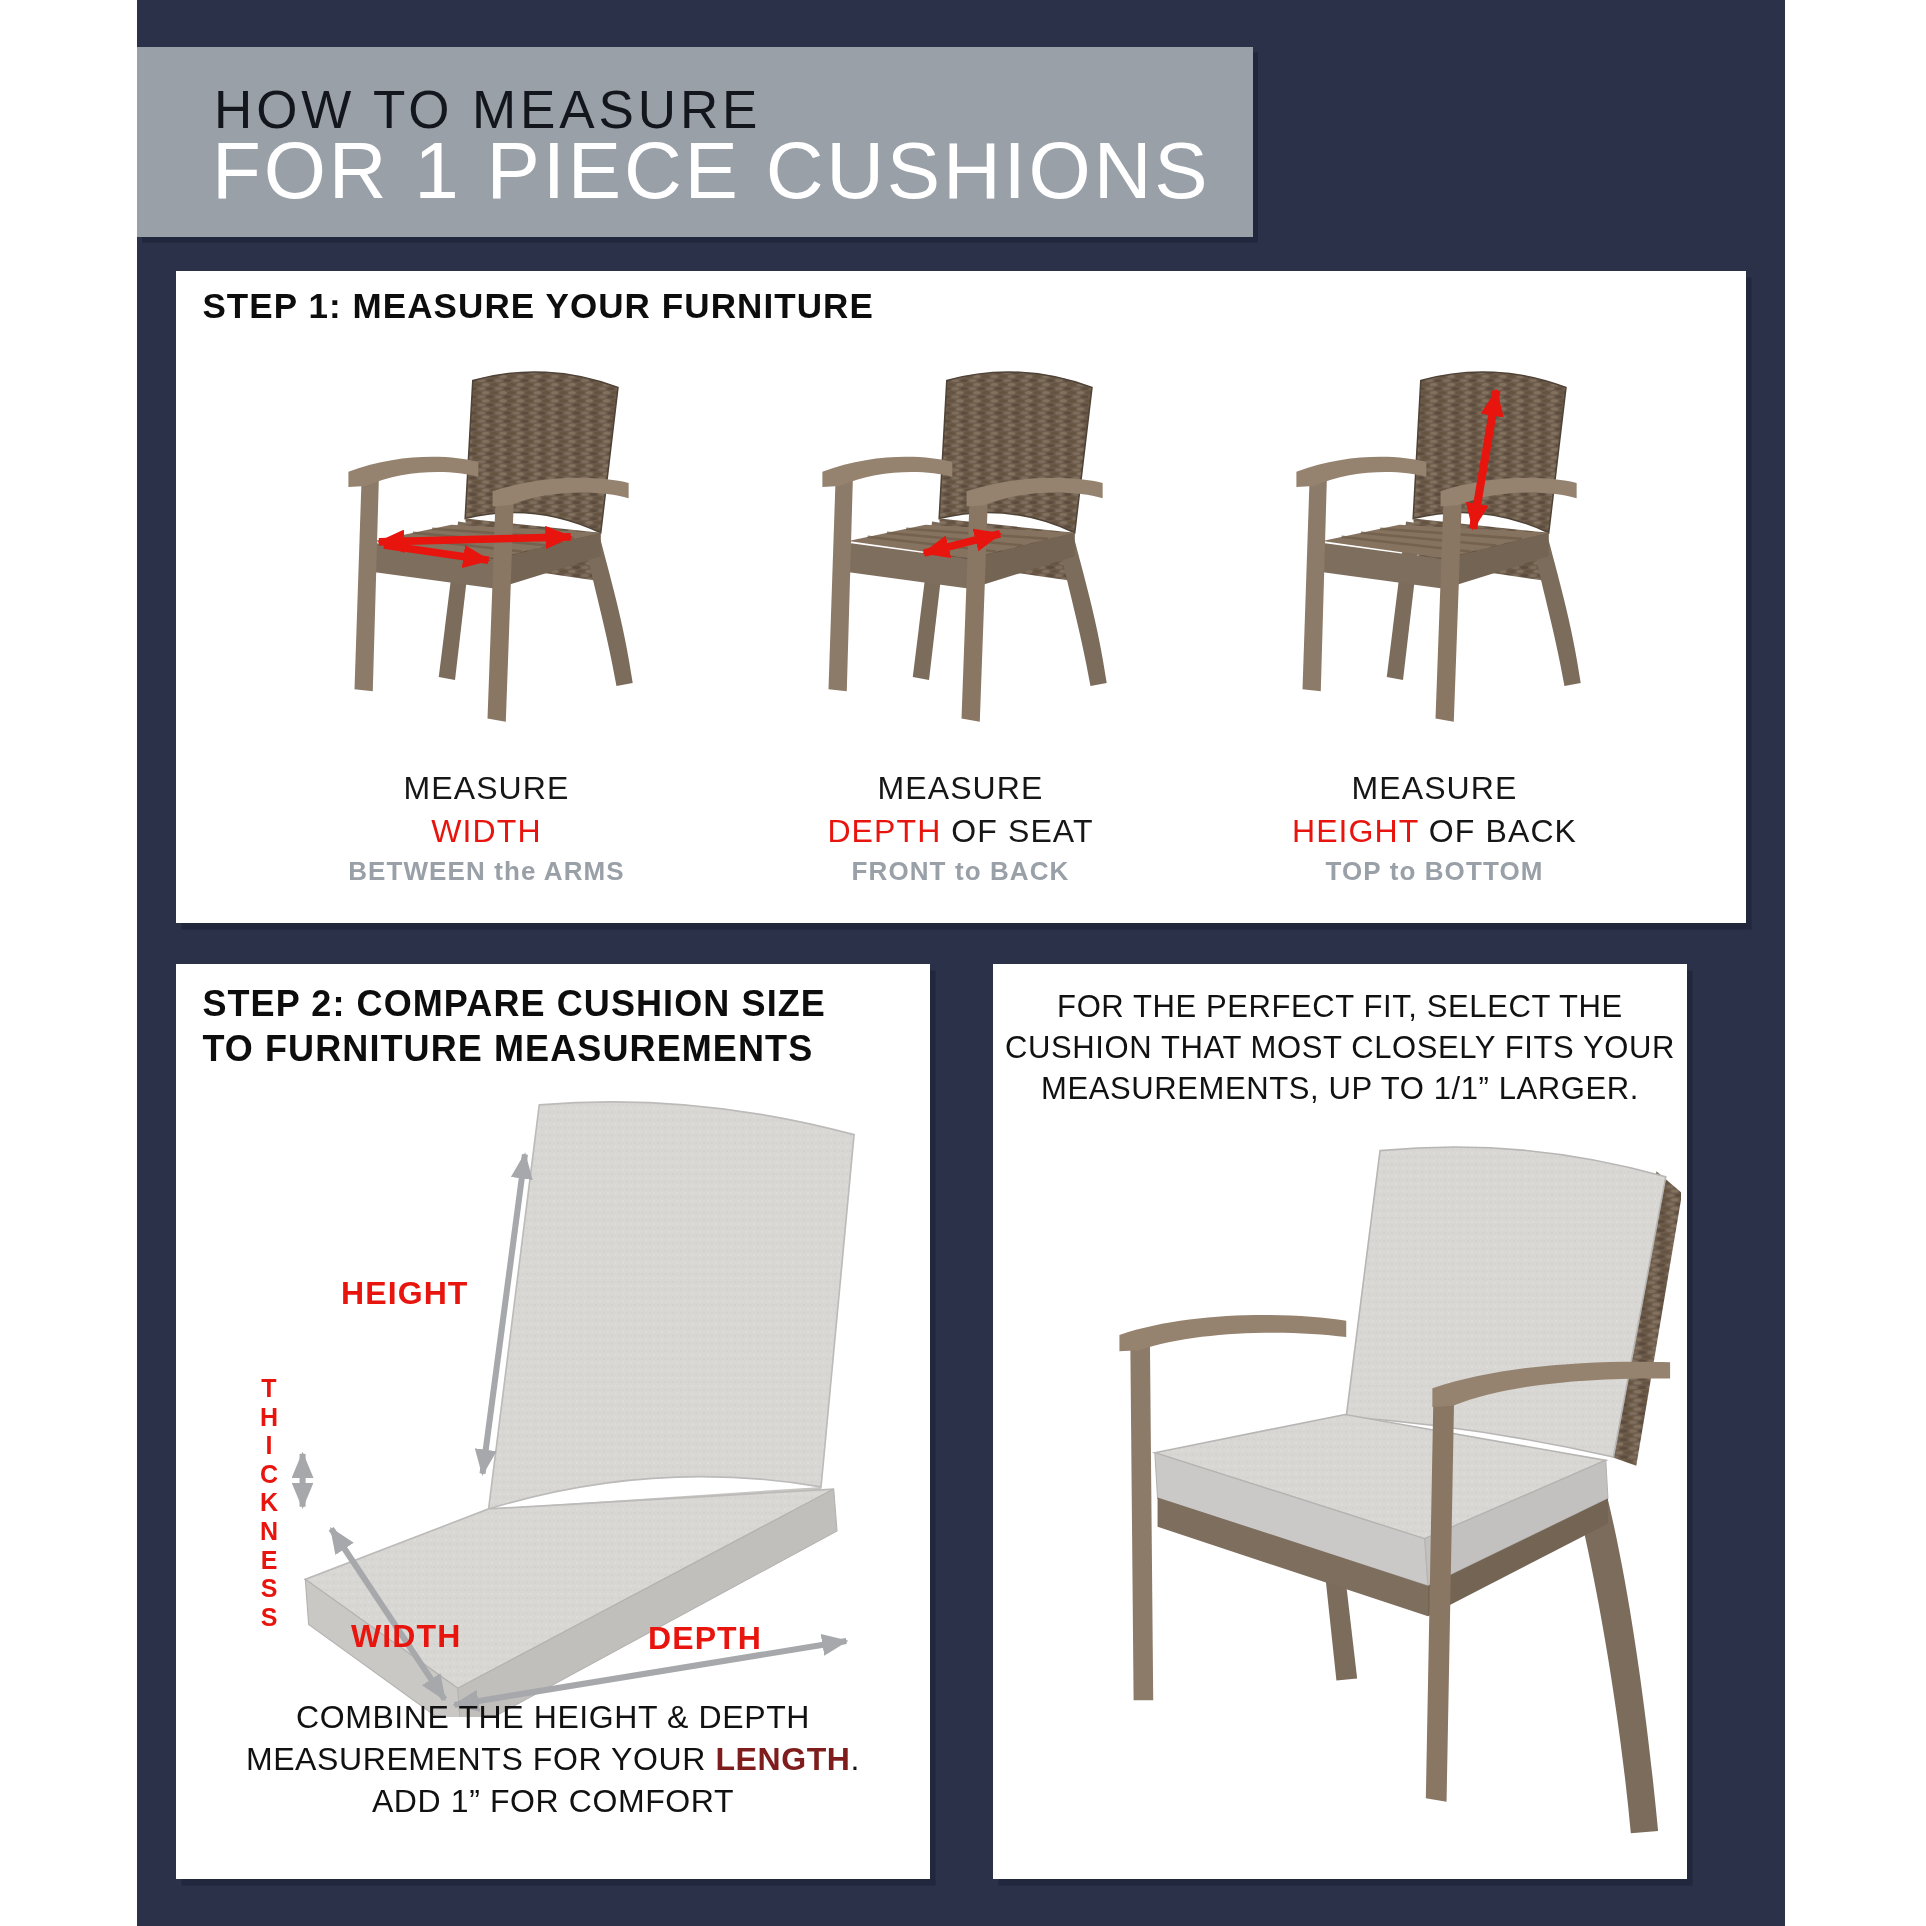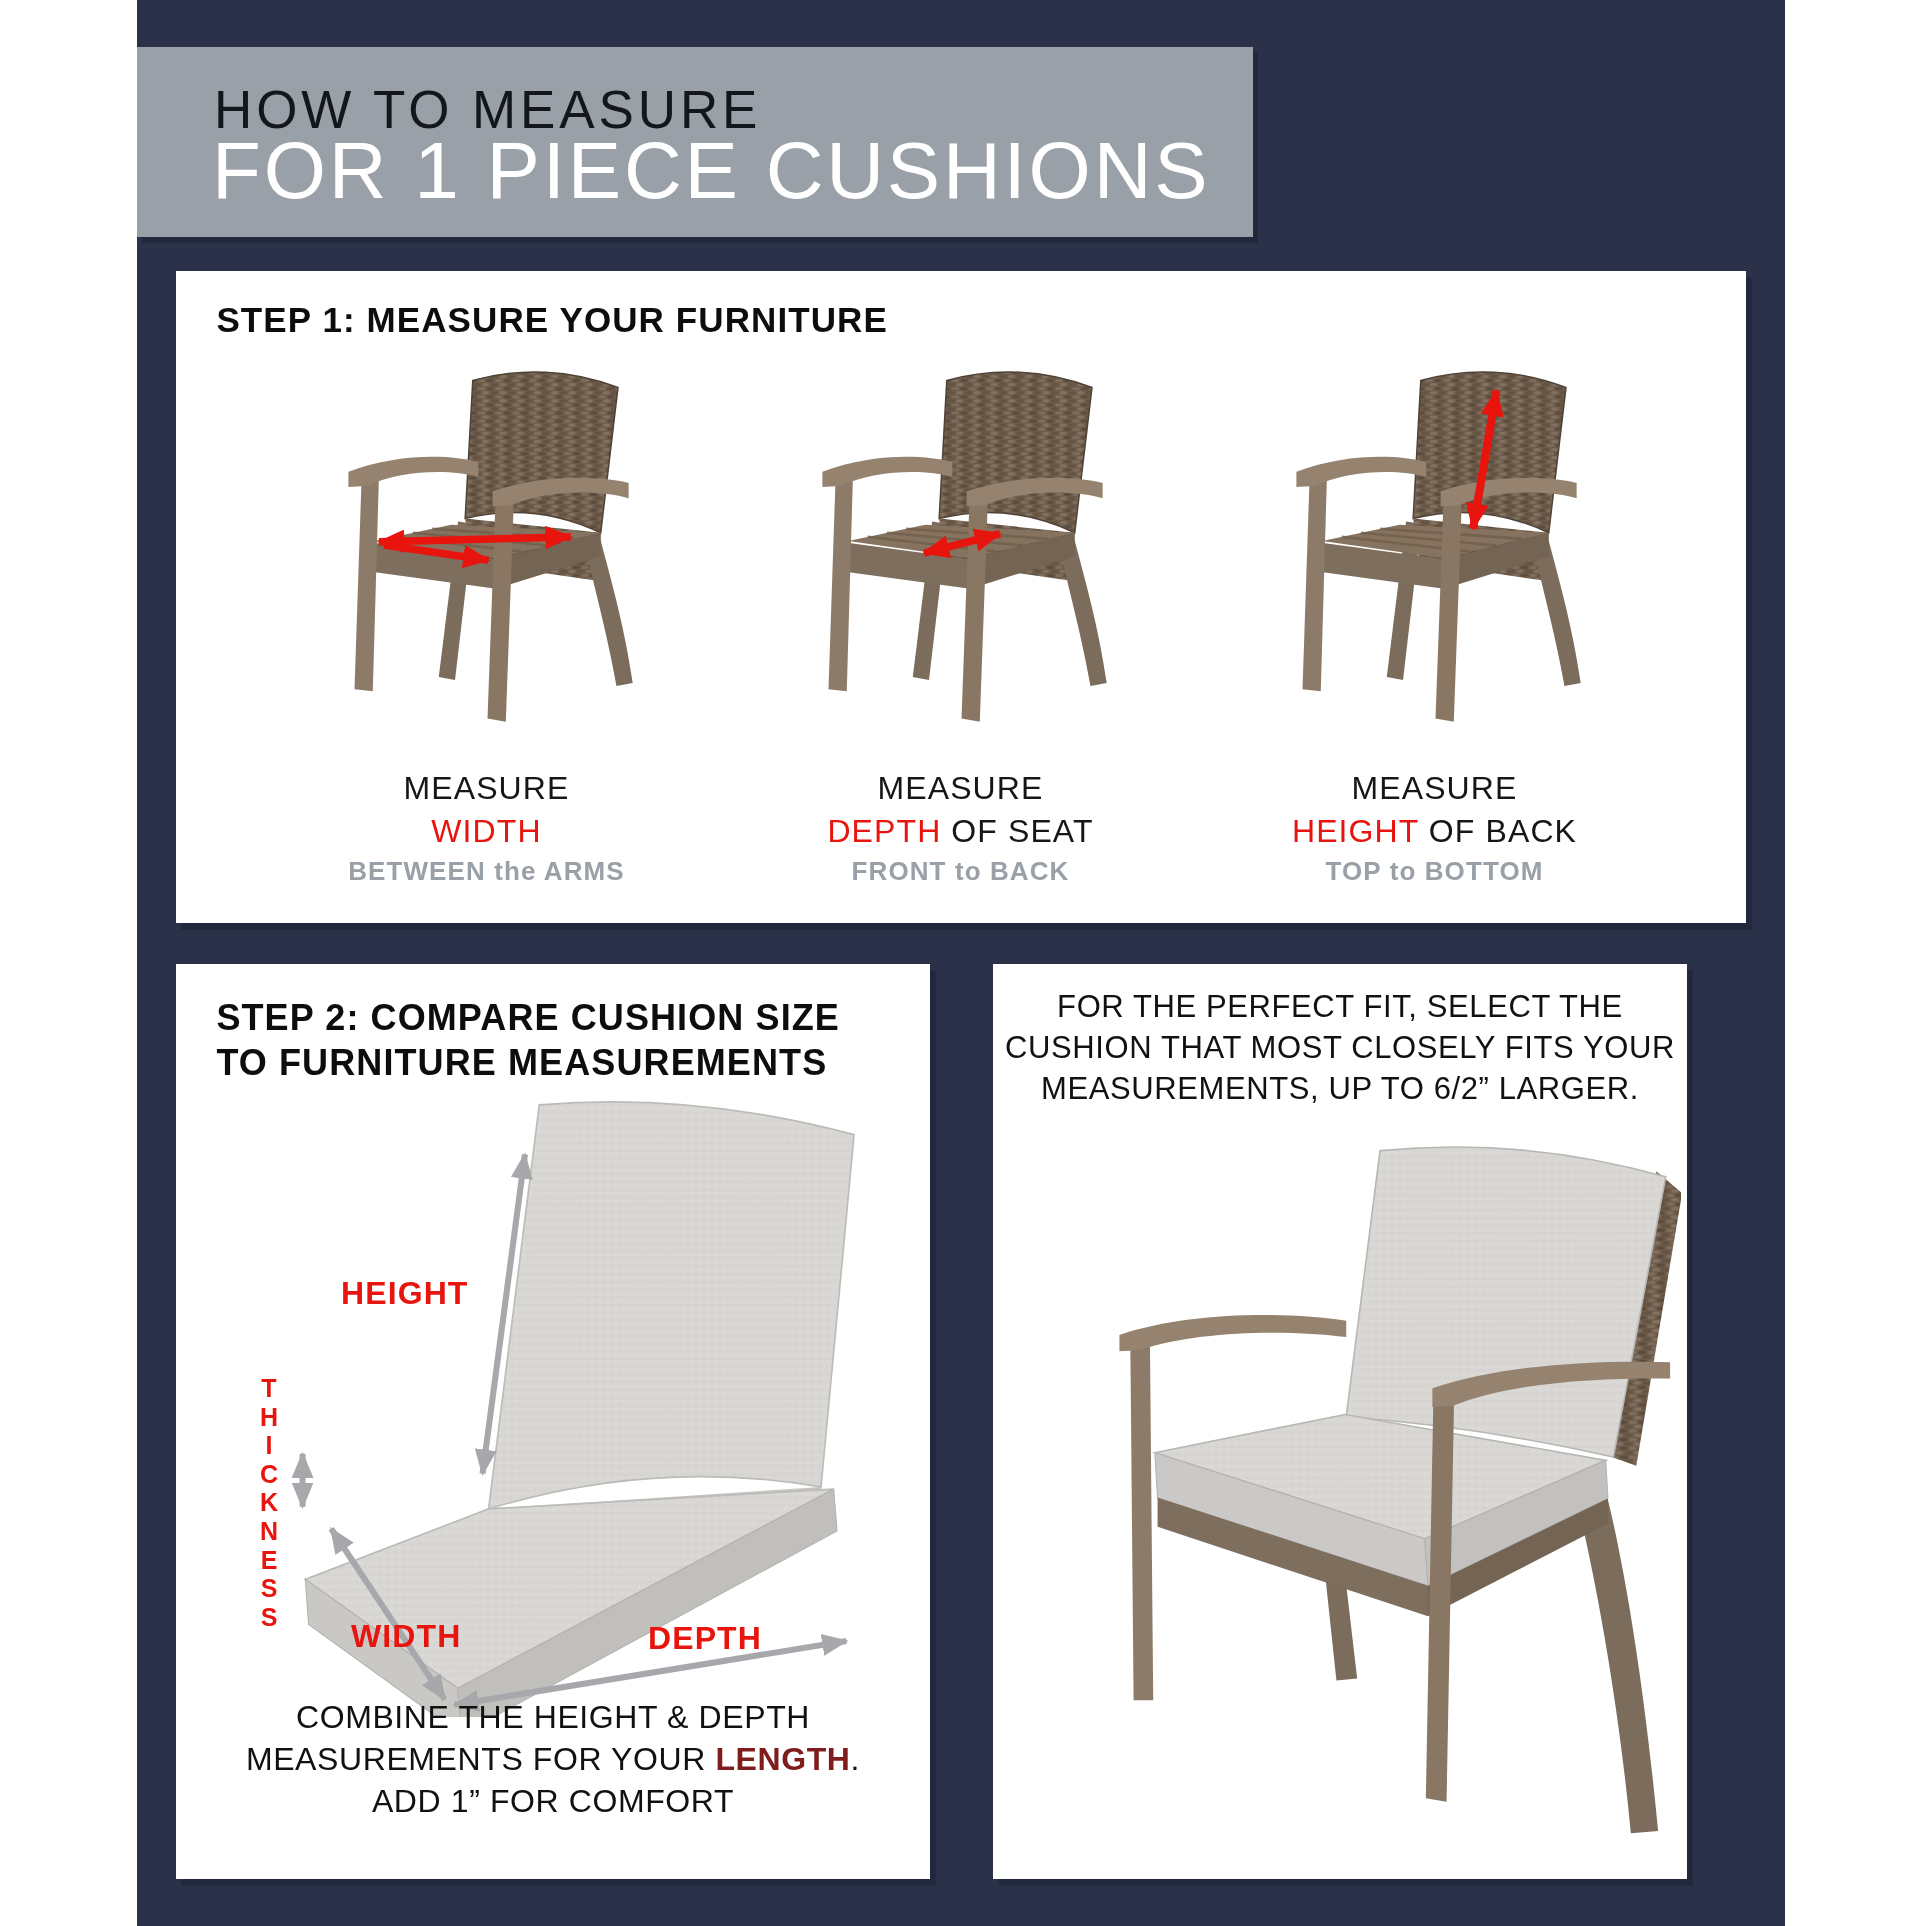--- a/index.html
+++ b/index.html
@@ -14,21 +14,21 @@
     background:#99a0a8;box-shadow:5px 5.5px 0 rgba(18,23,40,.35);
   }
   .title1{position:absolute;left:77px;top:32px;font-size:53px;letter-spacing:3.9px;color:#14161d;white-space:nowrap;}
   .title2{position:absolute;left:75px;top:78px;font-size:80px;letter-spacing:2.8px;color:#ffffff;white-space:nowrap;}
   
   .panel{position:absolute;background:#ffffff;box-shadow:5.5px 6.6px 0 rgba(18,23,40,.35);}
   .panel-step1{left:176px;top:271px;width:1570px;height:652px;}
   .panel-step2{left:176px;top:964px;width:754px;height:915px;}
   .panel-fit{left:993px;top:964px;width:694px;height:915px;}
   .step-heading{
-    position:absolute;left:26.4px;top:15.4px;margin:14px;font-size:35px;font-weight:bold;
+    position:absolute;left:26.4px;top:15.4px;margin:0;font-size:35px;font-weight:bold;
     letter-spacing:1.1px;color:#0d0d0d;white-space:nowrap;
   }
   .step2-heading{line-height:45px;top:16.5px;font-size:36px;}
   
   .fig{position:absolute;top:83px;width:495px;text-align:center;}
   .fig-1{left:63px;} .fig-2{left:537px;} .fig-3{left:1011px;}
   .chair-svg{width:330px;height:386px;display:inline-block;}
   .cap{margin-top:25px;}
   .cap-l1,.cap-l2{font-size:32px;line-height:43px;color:#161616;letter-spacing:1.1px;}
   .cap-l3{font-size:26px;line-height:36px;font-weight:bold;color:#99a0a7;letter-spacing:1.1px;}
@@ -178,21 +178,21 @@
     <div>COMBINE THE HEIGHT &amp; DEPTH</div>
     <div><span>MEASUREMENTS FOR YOUR </span><span class="redb">LENGTH</span><span>.</span></div>
     <div>ADD 1” FOR COMFORT</div>
   </div>
 </section>
 
 <section class="panel panel-fit">
   <div class="fit-text">
     <div>FOR THE PERFECT FIT, SELECT THE</div>
     <div>CUSHION THAT MOST CLOSELY FITS YOUR</div>
-    <div>MEASUREMENTS, UP TO 6/2” LARGER.</div>
+    <div>MEASUREMENTS, UP TO 1/1” LARGER.</div>
   </div>
 
   <svg class="chair-cushion-svg" viewBox="0 0 1150 1300">
     <path d="M1105,72 L1152,112 L1068,612 L1020,595 Z" fill="url(#wicker)"></path>
     <path d="M482,668 L518,676 L556,1002 L518,1006 Z" fill="#7b6c5c"></path>
     <path d="M1000,612 C1044,770 1082,1010 1108,1282 L1058,1286 C1034,1030 988,790 952,648 Z" fill="#7b6c5c"></path>
     <path d="M598,34 Q860,8 1122,82 L1026,596 Q780,540 536,522 Z" fill="url(#fabric)" stroke="#b8b6b4" stroke-width="3"></path>
     <path d="M185,588 L534,518 L1012,602 L680,746 Z" fill="url(#fabric)" stroke="#b8b6b4" stroke-width="3"></path>
     <path d="M185,588 L680,746 L686,832 L190,672 Z" fill="#cbc9c7" stroke="#b5b3b1" stroke-width="2"></path>
     <path d="M680,746 L1012,602 L1016,672 L686,832 Z" fill="#c3c1bf" stroke="#b5b3b1" stroke-width="2"></path>

